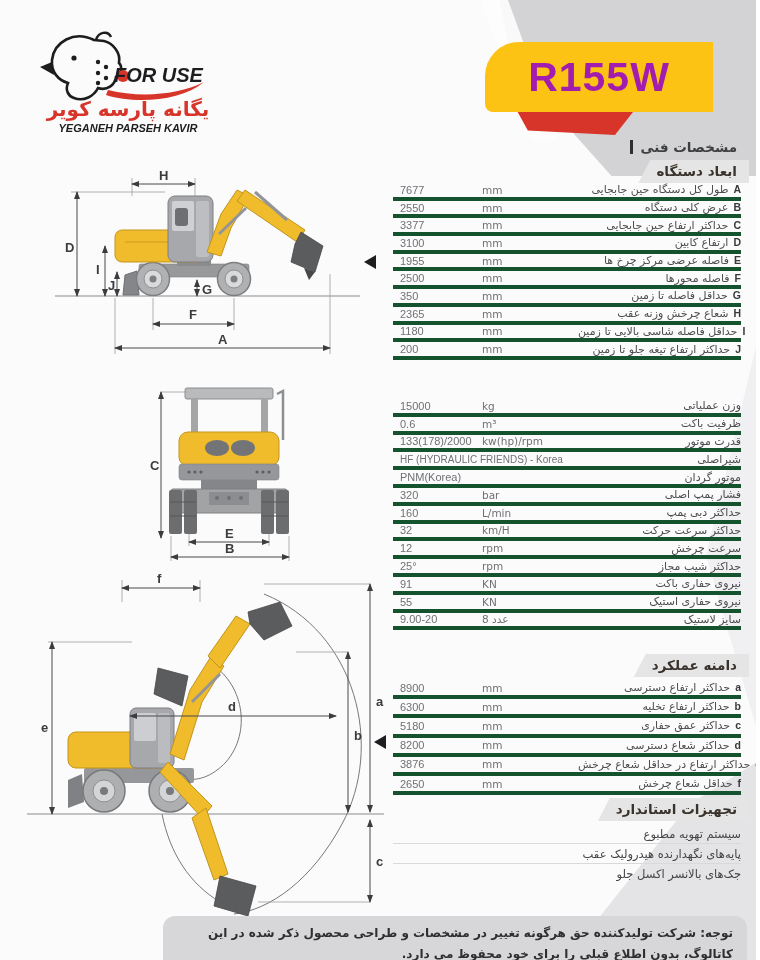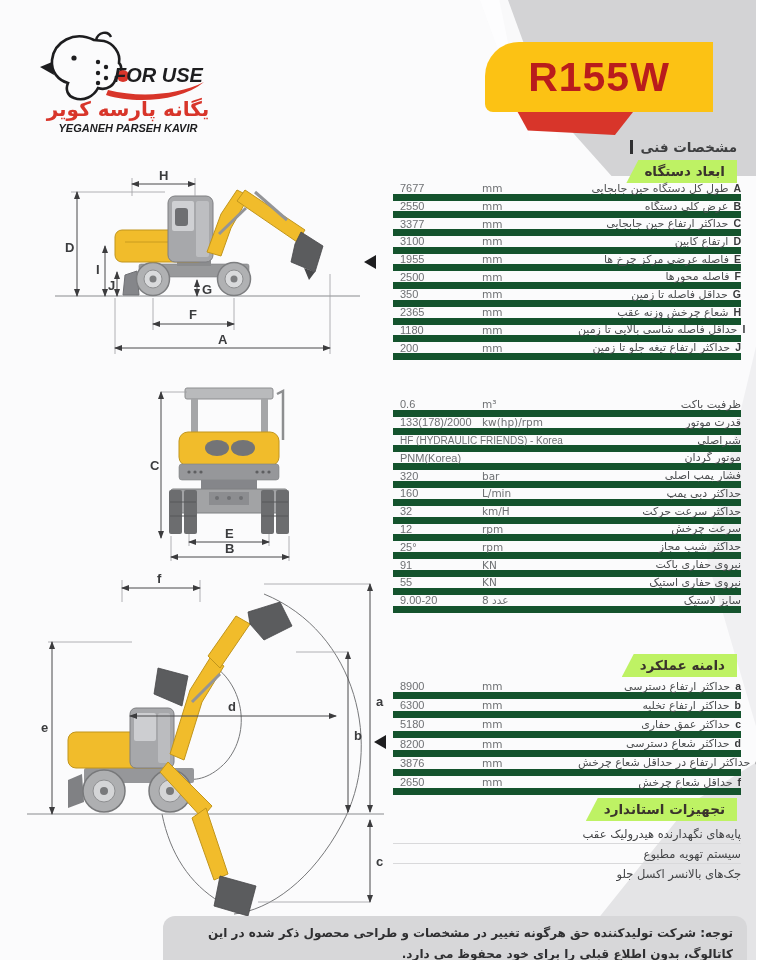--- a/index.html
+++ b/index.html
@@ -13,31 +13,31 @@
             transform:skewX(20deg);transform-origin:top left;z-index:2;}
   .d-red{left:512px;top:98px;width:132px;height:37px;background:#d8352a;
          clip-path:polygon(0 10%,100% 0,78% 100%,12% 88%);z-index:2;}
   .d-right{left:700px;top:330px;width:60px;height:410px;background:#f0f0f2;
            clip-path:polygon(100% 0,100% 100%,10% 55%);z-index:1;}
   .d-br{left:565px;top:760px;width:195px;height:200px;background:#e4e4e6;
         clip-path:polygon(100% 0,100% 100%,0 100%,64% 22%);z-index:1;}
   
   .model{left:485px;top:42px;width:228px;height:70px;background:#fcc214;
          border-radius:34px 0 0 8px;display:flex;align-items:center;justify-content:center;
-         font:bold 41px "Liberation Sans",sans-serif;color:#b91c1c;letter-spacing:1px;z-index:3;}
+         font:bold 41px "Liberation Sans",sans-serif;color:#a21caf;letter-spacing:1px;z-index:3;}
   
   .spec-title{right:19px;top:139px;display:flex;align-items:center;gap:8px;direction:rtl;z-index:4;}
   .spec-title .txt{font-weight:bold;font-size:13.5px;color:#3e3f41;}
   .spec-title .bar{width:3px;height:14px;background:#2f2f31;}
-  .sbar{right:19px;background:#bef264;color:#3a332c;font-weight:bold;font-size:13.5px;
+  .sbar{right:7px;background:#e5e5e5;color:#3a332c;font-weight:bold;font-size:13.5px;
         padding:3px 12px 4px 18px;clip-path:polygon(12px 0,100% 0,100% 100%,0 100%);
         direction:rtl;z-index:4;white-space:nowrap;}
   
   .t{left:393px;width:348px;z-index:4;}
-  .row{display:flex;align-items:center;border-bottom:7px solid #14532d;box-sizing:border-box;
+  .row{display:flex;align-items:center;border-bottom:4px solid #14532d;box-sizing:border-box;
        padding-left:7px;}
   .t1 .row{height:17.7px;}
   .t2 .row{height:17.8px;}
   .t3 .row{height:19.2px;}
   .t4 .row{height:20px;border-bottom:none;}
   .t4 .row.ln{border-bottom:1px solid #d9d9db;}
   .val{flex:0 0 82px;font-family:"Liberation Sans",sans-serif;font-size:11px;color:#6e7073;white-space:nowrap;}
   .unit{flex:0 0 96px;font-size:10.5px;color:#6e7073;white-space:nowrap;}
   .lbl{flex:1;direction:rtl;font-size:11px;color:#4b4d4f;white-space:nowrap;}
   .lt{font-family:"Liberation Sans",sans-serif;font-weight:bold;font-size:10.5px;color:#38393b;margin-left:5px;font-style:normal;}
@@ -152,20 +152,25 @@
       </div>
     <div class="row">
         <span class="val">200</span>
         <span class="unit">mm</span>
         <span class="lbl"><b class="lt">J</b><span>حداکثر ارتفاع تیغه جلو تا زمین</span></span>
       </div>
   </div>
 
   <div class="abs t t2" style="top:399px">
     <div class="row">
+        <span class="val">15000</span>
+        <span class="unit">kg</span>
+        <span class="lbl">وزن عملیاتی</span>
+      </div>
+    <div class="row">
         <span class="val">0.6</span>
         <span class="unit">m³</span>
         <span class="lbl">ظرفیت باکت</span>
       </div>
     <div class="row">
         <span class="val">133(178)/2000</span>
         <span class="unit">kw(hp)/rpm</span>
         <span class="lbl">قدرت موتور</span>
       </div>
     <div class="row">
@@ -248,24 +253,24 @@
       </div>
     <div class="row">
         <span class="val">2650</span>
         <span class="unit">mm</span>
         <span class="lbl"><b class="lt">f</b><span>حداقل شعاع چرخش</span></span>
       </div>
   </div>
 
   <div class="abs t t4" style="top:824px">
     <div class="row ln">
+        <span class="eq">سیستم تهویه مطبوع</span>
+      </div>
+    <div class="row ln">
         <span class="eq">پایه‌های نگهدارنده هیدرولیک عقب</span>
-      </div>
-    <div class="row ln">
-        <span class="eq">سیستم تهویه مطبوع</span>
       </div>
     <div class="row">
         <span class="eq">جک‌های بالانسر اکسل جلو</span>
       </div>
   </div>
 
   <div class="abs tri" style="left:364px;top:255px"></div>
   <div class="abs tri" style="left:374px;top:735px"></div>
 
   <svg class="abs drw" style="left:25px;top:168px" width="350" height="195" viewBox="0 0 350 195">

